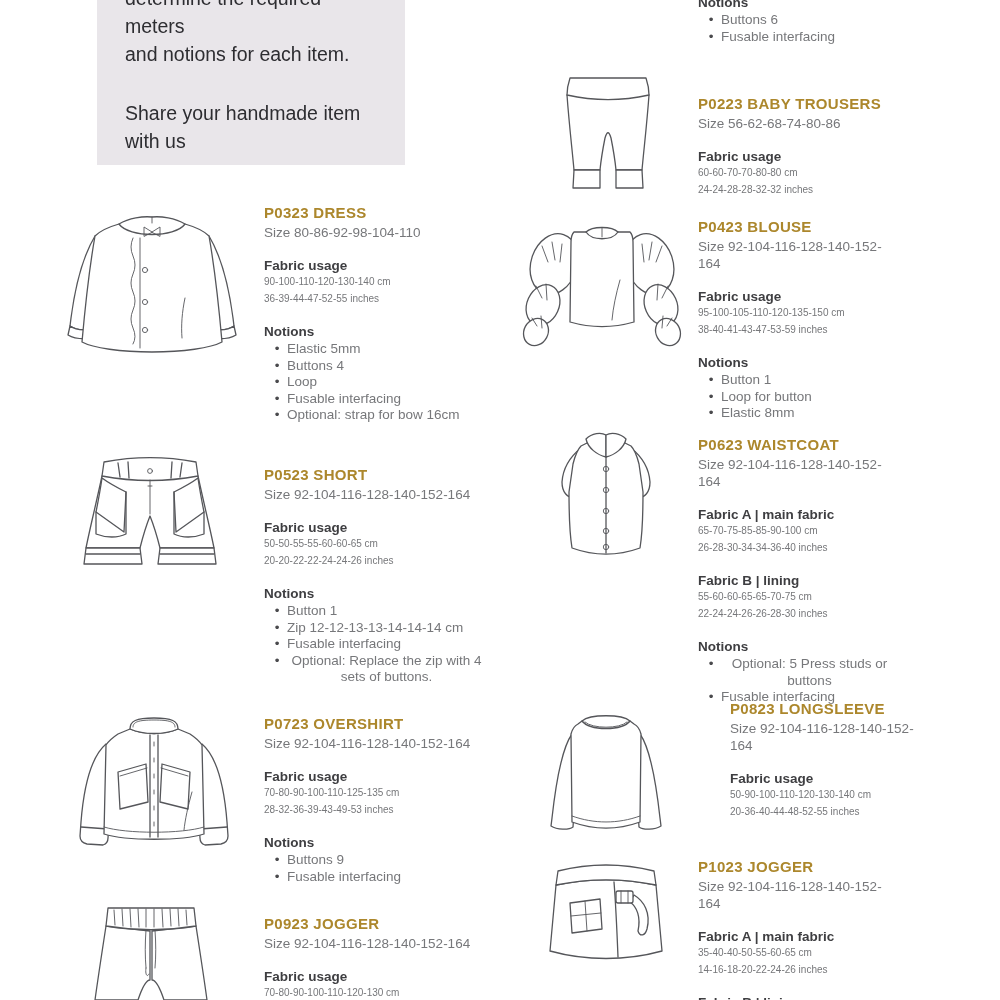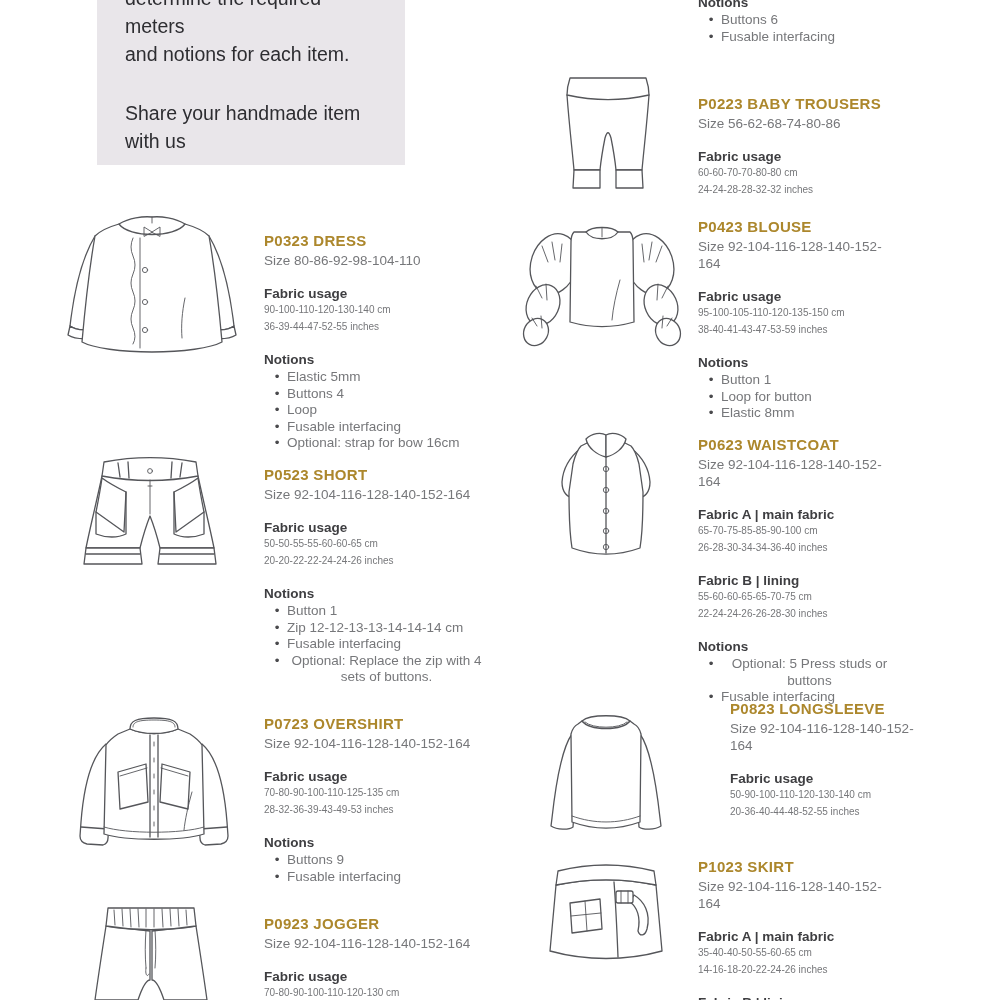--- a/index.html
+++ b/index.html
@@ -82,21 +82,21 @@
       <path class="thin" d="M97,9 L97,15"></path>
       <path class="thin" d="M78,30 q-4,9 0,18 q4,9 0,18 q-4,9 0,18 q4,9 0,18 q-4,9 0,18 q4,9 0,16"></path>
       <path class="thin" d="M85,30 L85,140"></path>
       <circle class="thin" cx="90" cy="62" r="2.6"></circle>
       <circle class="thin" cx="90" cy="94" r="2.6"></circle>
       <circle class="thin" cx="90" cy="122" r="2.6"></circle>
       <path class="thin" d="M97,24 L89,19 L89,28 Z M97,24 L105,19 L105,28 Z"></path>
       <path class="thin" d="M130,90 C127,104 126,118 127,130"></path>
     </svg>
   </div>
-  <div class="entry left" style="left:264px;top:232px;">
+  <div class="entry left" style="left:264px;top:204px;">
     <div class="p-title">P0323 DRESS</div>
     <div class="p-size">Size 80-86-92-98-104-110</div>
     <div class="section">
       <div class="sec-head">Fabric usage</div>
       <div class="val">90-100-110-120-130-140 cm</div>
       <div class="val">36-39-44-47-52-55 inches</div>
     </div>
     <div class="section">
       <div class="sec-head">Notions</div>
       <div class="bullets">
@@ -297,21 +297,21 @@
       <path class="shp" d="M16,16 C48,8 80,8 112,16 L114,30 C80,23 48,23 14,30 Z"></path>
       <path class="ln" d="M72,27 C74,52 75,77 76,102"></path>
       <path class="shp" d="M28,48 L58,44 L60,74 L30,78 Z"></path>
       <path class="thin" d="M43,46 L45,76 M29,61 L59,58"></path>
       <path class="shp" d="M92,40 C102,46 109,58 105,74 C103,81 98,82 96,76 C99,62 95,52 88,47 Z"></path>
       <rect class="shp" x="74" y="36" width="17" height="12" rx="2"></rect>
       <path class="thin" d="M79,36 L79,48 M86,36 L86,48"></path>
     </svg>
   </div>
   <div class="entry right" style="left:698px;top:858px;">
-    <div class="p-title">P1023 SKIRT</div>
+    <div class="p-title">P1023 JOGGER</div>
     <div class="p-size">Size 92-104-116-128-140-152-164</div>
     <div class="section">
       <div class="sec-head">Fabric A | main fabric</div>
       <div class="val">35-40-40-50-55-60-65 cm</div>
       <div class="val">14-16-18-20-22-24-26 inches</div>
     </div>
     <div class="section">
       <div class="sec-head">Fabric B | lining</div>
 
     </div>

